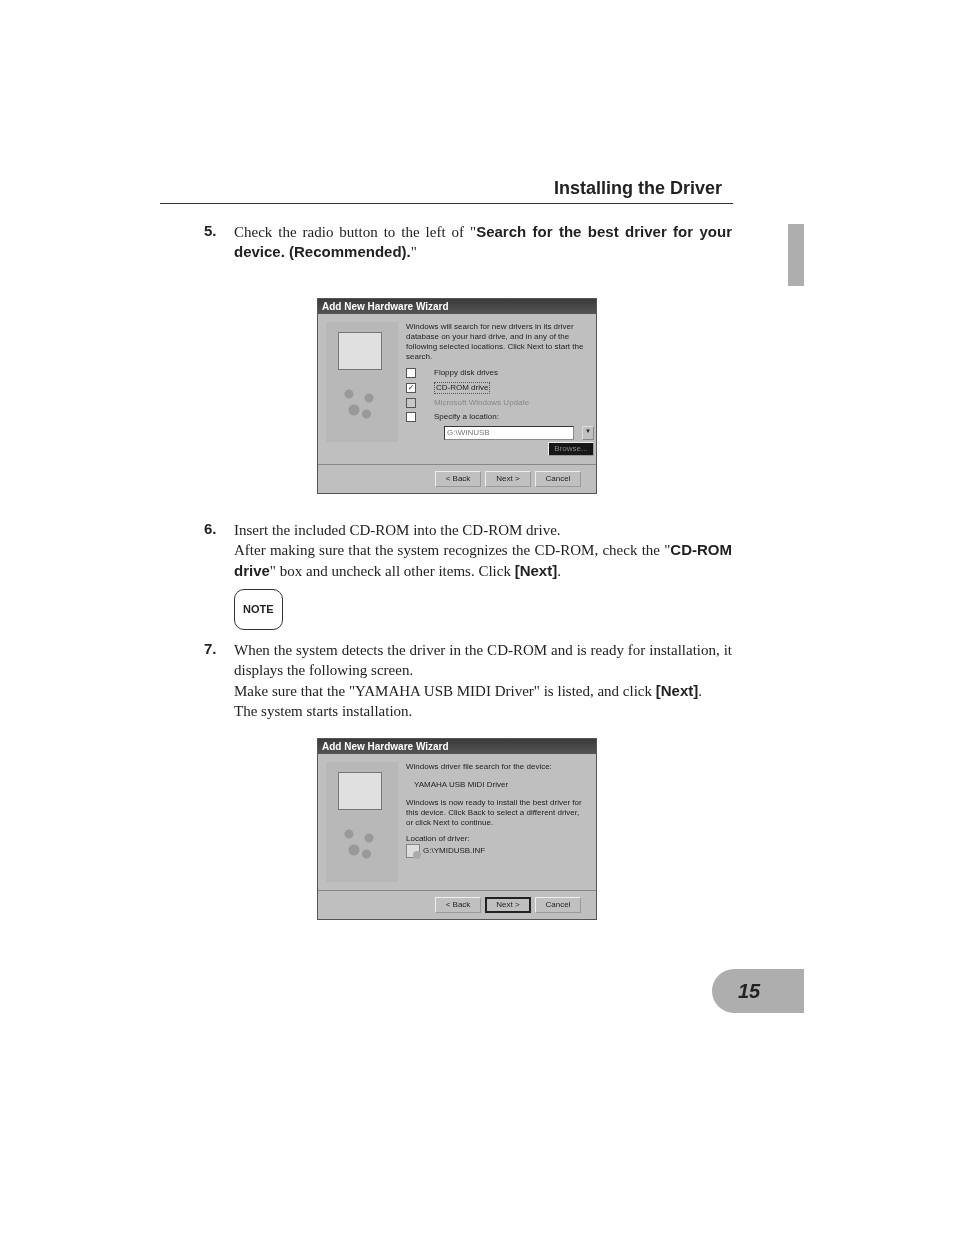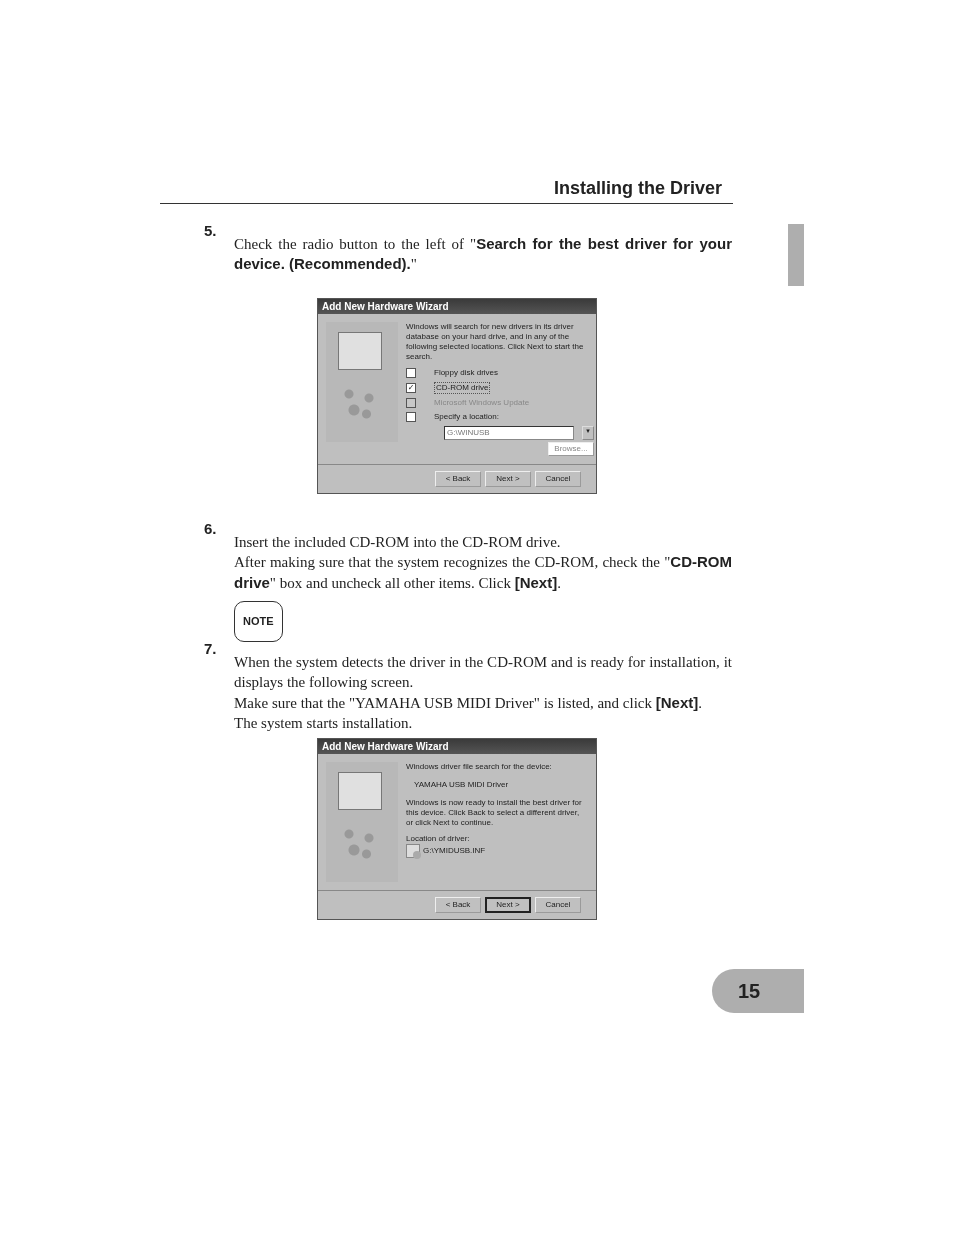--- a/index.html
+++ b/index.html
@@ -28,21 +28,20 @@
     background: #333;
   }
   .body-text {
     position: absolute;
     left: 234px;
     width: 498px;
     font-size: 15px;
     line-height: 1.35;
     color: #222;
     text-align: justify;
-    margin-top: 12px;
   }
   .num {
     position: absolute;
     left: 204px;
     font-family: Arial, Helvetica, sans-serif;
     font-weight: bold;
     font-size: 15px;
     color: #222;
   }
   .bold-sans { font-family: Arial, Helvetica, sans-serif; font-weight: bold; }
@@ -149,21 +148,21 @@
     vertical-align: top;
     font-size: 7px;
     text-align: center;
   }
   .dialog .browse-btn {
     margin-left: auto;
     margin-top: 2px;
     display: block;
     width: 46px;
     height: 14px;
-    background: #ffffff;
+    background: #0f172a;
     border: 1px outset #eee;
     font-size: 8px;
     color: #888;
     text-align: center;
     line-height: 12px;
   }
   .dialog .btn-row {
     border-top: 1px solid #888;
     padding: 6px 15px;
     display: flex;
@@ -211,20 +210,21 @@
   .page-num-tab {
     position: absolute;
     top: 969px;
     right: 150px;
     width: 92px;
     height: 44px;
     background: #aeaeae;
     border-radius: 22px 0 0 22px;
     font-family: Arial, Helvetica, sans-serif;
     font-weight: bold;
+    font-style: italic;
     font-size: 20px;
     color: #222;
     line-height: 44px;
     padding-left: 26px;
   }
 </style>
 </head>
 <body>
 
 <div class="section-title">Installing the Driver</div>

